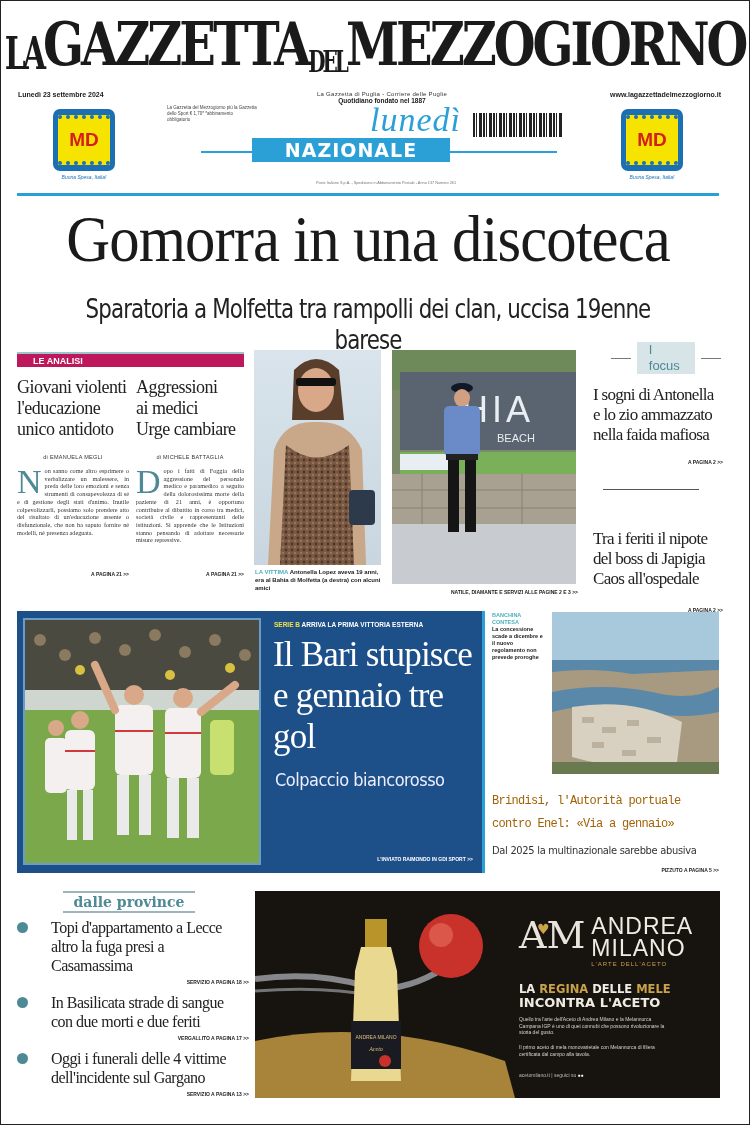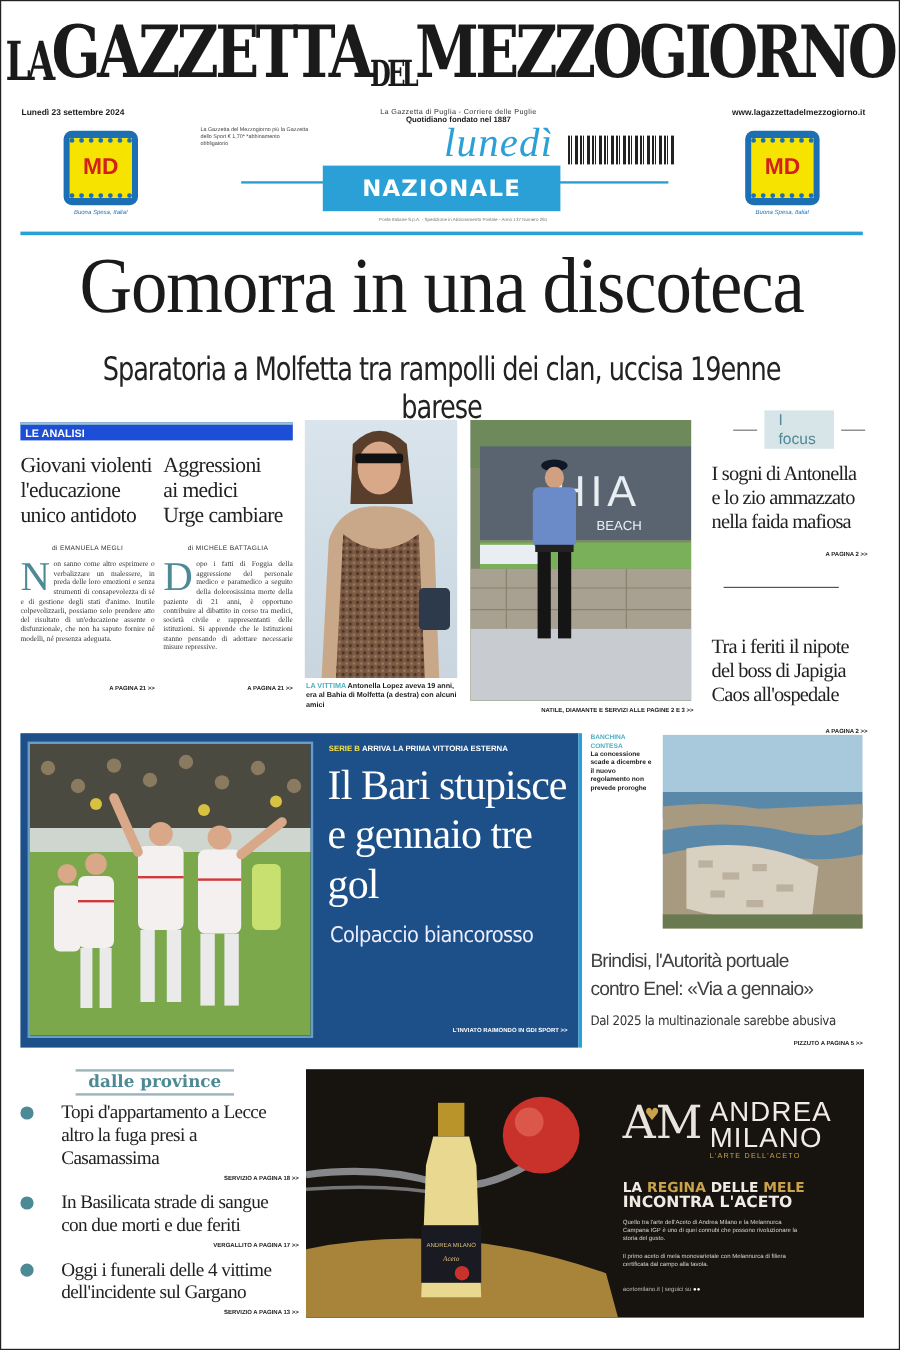--- a/index.html
+++ b/index.html
@@ -12,27 +12,27 @@
 .site{right:28px;top:90px;font-family:"Liberation Sans",sans-serif;font-size:7px;font-weight:bold}
 .md-logo{width:62px;height:62px;background:#1d6fb3;border-radius:7px;padding:6px 5px;display:flex;flex-direction:column;align-items:center}
 .md-inner{width:100%;flex:1;background:#f6e400;display:flex;align-items:center;justify-content:center;font-family:"Liberation Sans",sans-serif;font-weight:bold;color:#d4201c;font-size:19px;border-top:4px dotted #1d6fb3;border-bottom:4px dotted #1d6fb3}
 .md-tag{font-family:"Liberation Sans",sans-serif;font-size:5px;font-style:italic;color:#1d6fb3;margin-top:3px;text-align:center;width:62px}
 .price{left:166px;top:104px;font-family:"Liberation Sans",sans-serif;font-size:4.5px;line-height:6px;color:#444;width:90px}
 .center-top{left:286px;top:90px;width:190px;text-align:center;font-family:"Liberation Sans",sans-serif}
 .center-top .l1{font-size:6px;letter-spacing:0.3px;color:#333}
 .center-top .l2{font-size:6.5px;font-weight:bold}
 .lunedi{left:300px;top:100px;width:160px;text-align:right;font-family:"Liberation Serif",serif;font-style:italic;font-size:34px;color:#2aa0d6;letter-spacing:1px}
 .naz-line{left:200px;top:150px;width:356px;height:2px;background:#2aa0d6}
-.naz-box{left:268px;top:137px;width:198px;height:38px;background:#2aa0d6;color:#fff;font-family:"DejaVu Sans",sans-serif;font-weight:bold;font-size:19px;display:flex;align-items:center;justify-content:center;letter-spacing:1px}
+.naz-box{left:251px;top:137px;width:198px;height:24px;background:#2aa0d6;color:#fff;font-family:"DejaVu Sans",sans-serif;font-weight:bold;font-size:19px;display:flex;align-items:center;justify-content:center;letter-spacing:1px}
 .barcode{left:472px;top:112px;width:90px;height:24px;background:repeating-linear-gradient(90deg,#222 0 2px,#fff 2px 3px,#222 3px 4px,#fff 4px 6px,#222 6px 9px,#fff 9px 10px)}
 .legal{left:250px;top:180px;width:270px;font-family:"Liberation Sans",sans-serif;font-size:3.8px;color:#777;text-align:center}
 .rule-top{left:16px;top:192px;width:702px;height:3px;background:#2aa0d6}
 .headline{left:16px;top:200px;width:702px;text-align:center;font-family:"Liberation Serif",serif;font-size:66px;letter-spacing:-1px;line-height:76px;transform:scaleX(0.92);transform-origin:center}
 .subhead{left:16px;top:292px;width:702px;text-align:center;font-family:"DejaVu Sans Condensed","DejaVu Sans",sans-serif;font-size:27px;letter-spacing:-1px;transform:scaleX(0.88);transform-origin:center;color:#222}
-.analisi-bar{left:16px;top:351px;width:227px;height:15px;background:#1d4ed8;color:#fff;font-family:"Liberation Sans",sans-serif;font-weight:bold;font-size:9px;padding-left:4px;line-height:15px;border-top:2px solid #9cc4cc}
+.analisi-bar{left:16px;top:351px;width:227px;height:15px;background:#be185d;color:#fff;font-family:"Liberation Sans",sans-serif;font-weight:bold;font-size:9px;padding-left:16px;line-height:15px;border-top:2px solid #9cc4cc}
 .col-h{font-family:"Liberation Serif",serif;font-size:18px;line-height:21px;color:#222;letter-spacing:-0.5px}
 .byline{font-family:"Liberation Sans",sans-serif;font-size:5.5px;color:#333;text-align:center;letter-spacing:0.3px}
 .body-text{font-family:"Liberation Serif",serif;font-size:6.2px;line-height:7.7px;color:#333;text-align:justify}
 .dropcap{float:left;font-size:34px;line-height:28px;color:#4e8a96;margin-right:3px;margin-top:1px}
 .pagina{font-family:"Liberation Sans",sans-serif;font-weight:bold;font-size:5px;text-align:right;color:#222}
 .photo{overflow:hidden}
 .caption{font-family:"Liberation Sans",sans-serif;font-size:6px;line-height:8px;font-weight:bold}
 .caption .lab{color:#4eb0c0}
 .focus-label{left:610px;top:349px;width:110px;height:16px;display:flex;align-items:center;justify-content:center}
 .focus-label .dash{width:22px;height:1px;background:#777}
@@ -40,21 +40,21 @@
 .focus-h{font-family:"Liberation Serif",serif;font-size:17px;line-height:20px;letter-spacing:-0.7px;color:#222}
 .sport{left:16px;top:610px;width:465px;height:262px;background:#1d4f88}
 .sport-photo{left:22px;top:617px;width:238px;height:247px;border:2px solid #6a9cc8}
 .sport-kicker{font-family:"Liberation Sans",sans-serif;font-weight:bold;font-size:6.5px;color:#fff}
 .sport-kicker .lab{color:#f1e14a}
 .sport-h{font-family:"Liberation Serif",serif;font-size:35px;line-height:41px;color:#fff;letter-spacing:-0.8px}
 .sport-sub{font-family:"DejaVu Sans Condensed","DejaVu Sans",sans-serif;font-size:18px;color:#eef;letter-spacing:-0.5px}
 .sport-foot{font-family:"Liberation Sans",sans-serif;font-weight:bold;font-size:5px;color:#fff;text-align:right}
 .brindisi-kick{font-family:"Liberation Sans",sans-serif;font-size:5.5px;line-height:7px;font-weight:bold}
 .brindisi-kick .lab{color:#4eb0c0}
-.brindisi-h{font-family:Liberation Sans, sans-serif;font-size:16px;line-height:23px;letter-spacing:-0.7px;color:#404040}
+.brindisi-h{font-family:Liberation Mono, monospace;font-size:12px;line-height:23px;letter-spacing:-0.7px;color:#a16207}
 .brindisi-sub{font-family:"DejaVu Sans Condensed","DejaVu Sans",sans-serif;font-size:11px;letter-spacing:-0.3px;color:#333}
 .prov-title{left:62px;top:890px;width:132px;height:22px;border-top:2px solid #9cb4bc;border-bottom:2px solid #9cb4bc;text-align:center;font-family:"DejaVu Serif",serif;font-weight:bold;font-size:14px;color:#4e8a96;line-height:18px}
 .prov-item{display:flex;gap:23px}
 .dot{width:11px;height:11px;border-radius:50%;background:#4e8a96;margin-top:4px;flex-shrink:0}
 .prov-h{font-family:"Liberation Serif",serif;font-size:16px;line-height:19px;letter-spacing:-0.5px;color:#222}
 .ad{left:254px;top:890px;width:465px;height:207px;background:#17130f;overflow:hidden}
 </style>
 </head>
 <body>
 

